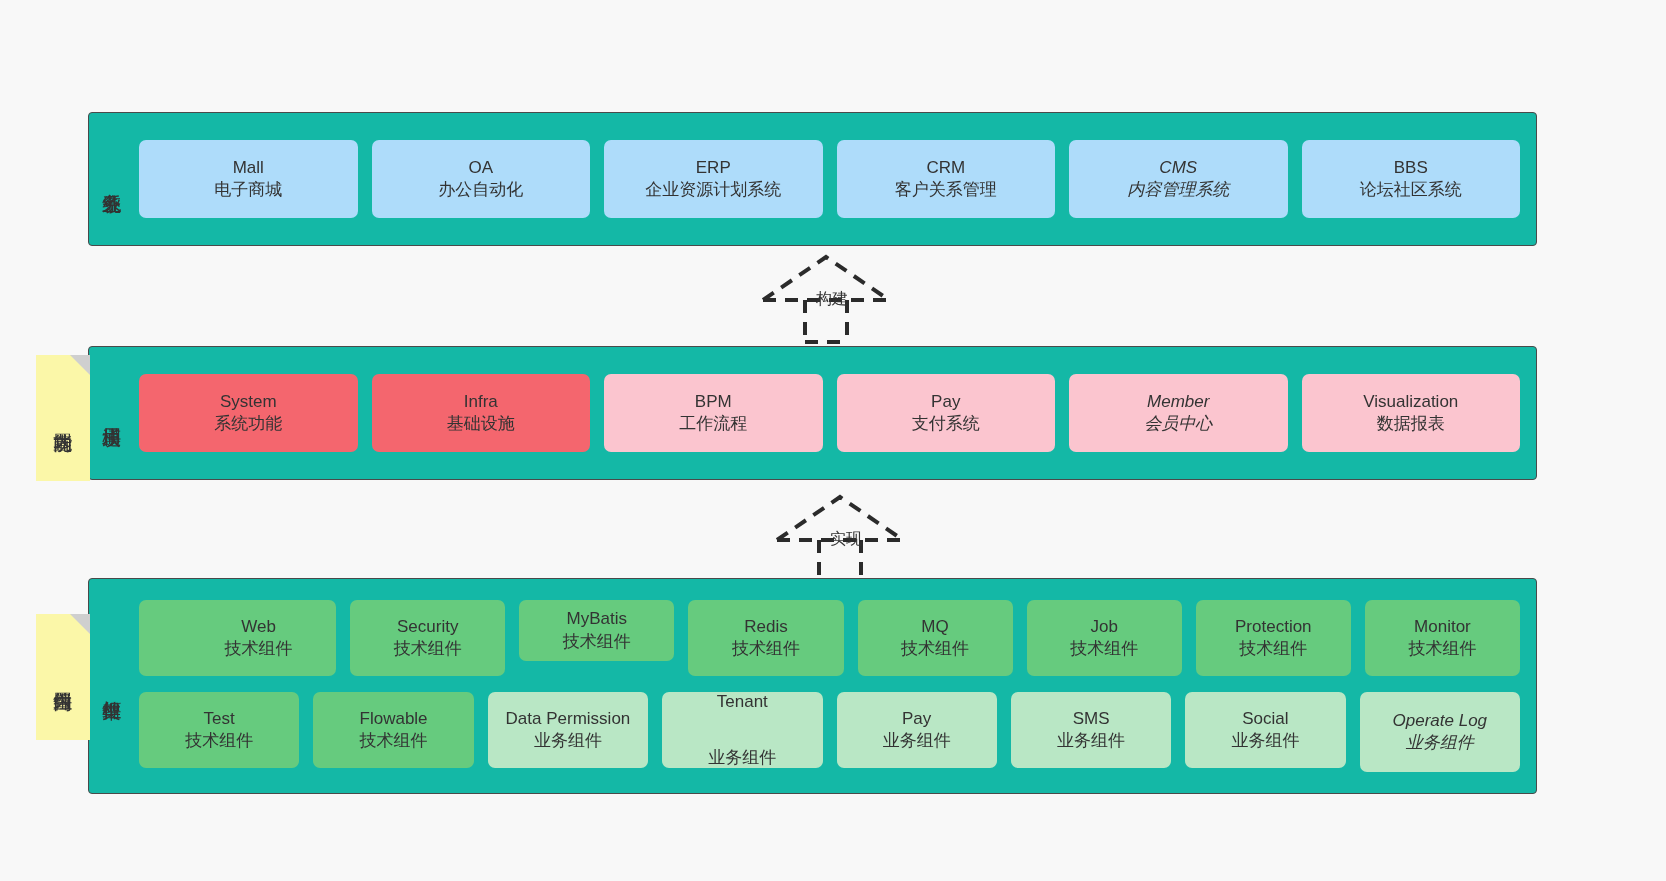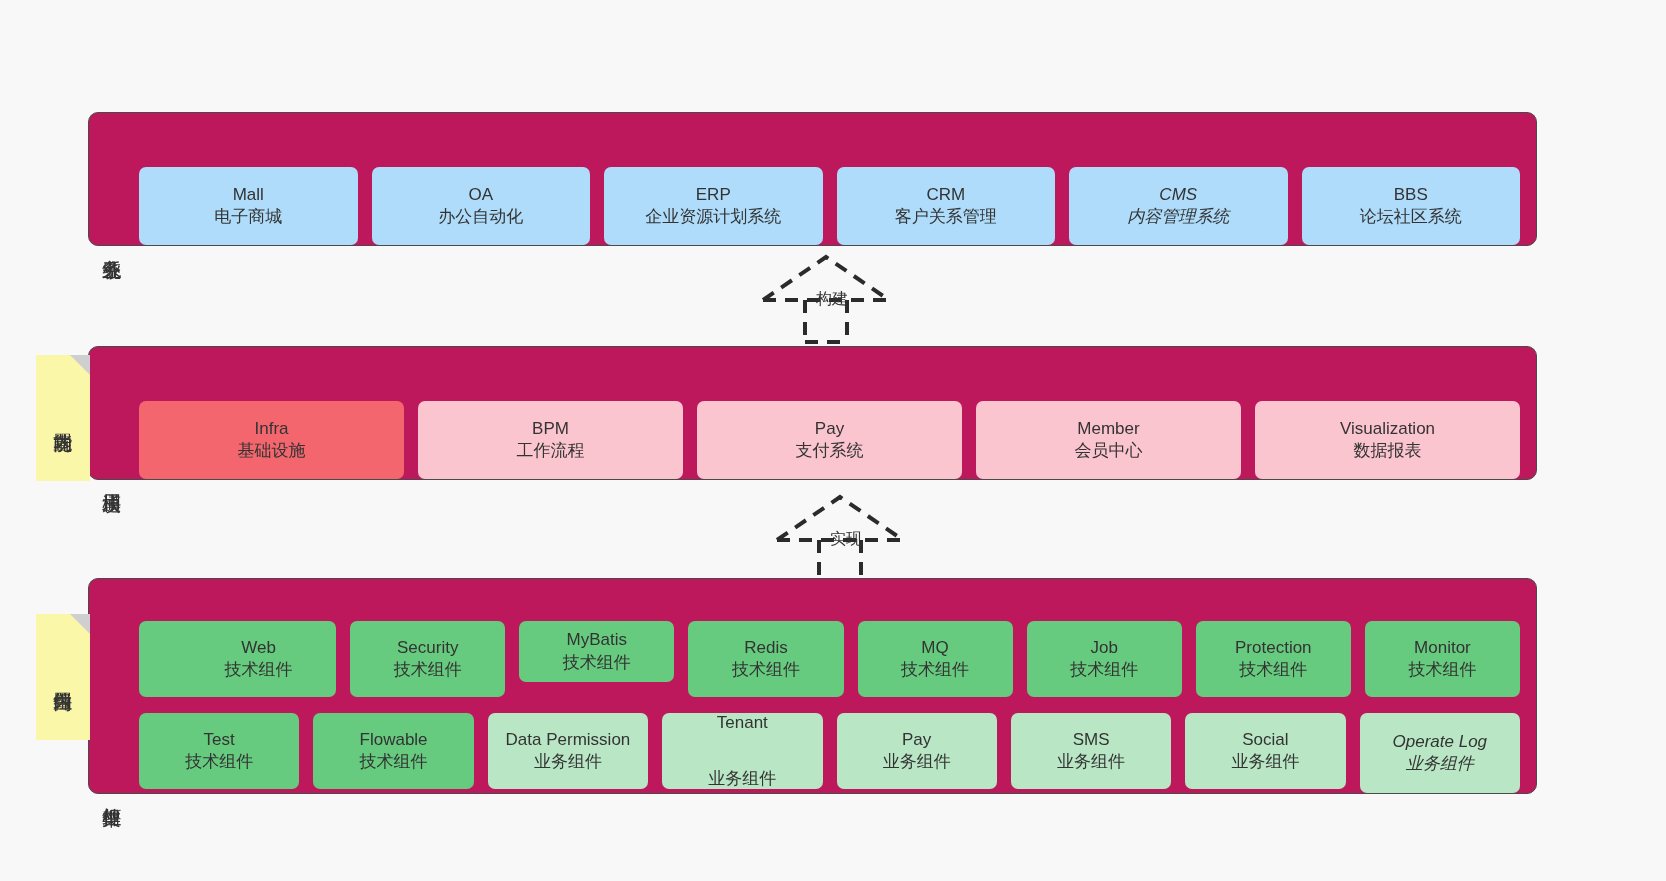--- a/index.html
+++ b/index.html
@@ -17,26 +17,26 @@
   }
 
   #canvas {
     position: absolute;
     inset: 0;
   }
 
   
   .layer {
     position: absolute;
-    background: #be185d;
+    background: #14b8a6;
     border: 1.6px solid #4a4a4a;
-    border-radius: 10px;
+    border-radius: 4px;
     box-sizing: border-box;
     display: flex;
-    align-items: flex-end;
+    align-items: center;
   }
 
   
   .layer-title {
     flex: 0 0 auto;
     width: 46px;
     display: flex;
     align-items: center;
     justify-content: center;
     font-size: 19px;
@@ -189,37 +189,41 @@
   <div class="sticky" style="left:36px; top:355px; height:126px;">
     <span class="fold"></span>
     <span>内置功能</span>
   </div>
 
   <div class="layer" id="layer-common" style="left:88px; top:346px; width:1449px; height:134px;">
     <div class="layer-title">通用模块</div>
     <div class="layer-body">
       <div class="row">
 
+        <div class="node red" style="height: 78px; background: rgb(244, 102, 110);">
+          <span class="ln">System</span>
+          <span class="ln">系统功能</span>
+        </div>
 
         <div class="node red" style="height: 78px; background: rgb(244, 102, 110);">
           <span class="ln">Infra</span>
           <span class="ln">基础设施</span>
         </div>
 
         <div class="node pink" style="height: 78px; background: rgb(251, 197, 207);">
           <span class="ln">BPM</span>
           <span class="ln">工作流程</span>
         </div>
 
         <div class="node pink" style="height: 78px; background: rgb(251, 197, 207);">
           <span class="ln">Pay</span>
           <span class="ln">支付系统</span>
         </div>
 
-        <div class="node pink" style="height: 78px; background: rgb(251, 197, 207);">
+        <div class="node pink" style="height: 78px; background: rgb(251, 197, 207); font-style: italic;">
           <span class="ln">Member</span>
           <span class="ln">会员中心</span>
         </div>
 
         <div class="node pink" style="height: 78px; background: rgb(251, 197, 207);">
           <span class="ln">Visualization</span>
           <span class="ln">数据报表</span>
         </div>
 
       </div>

